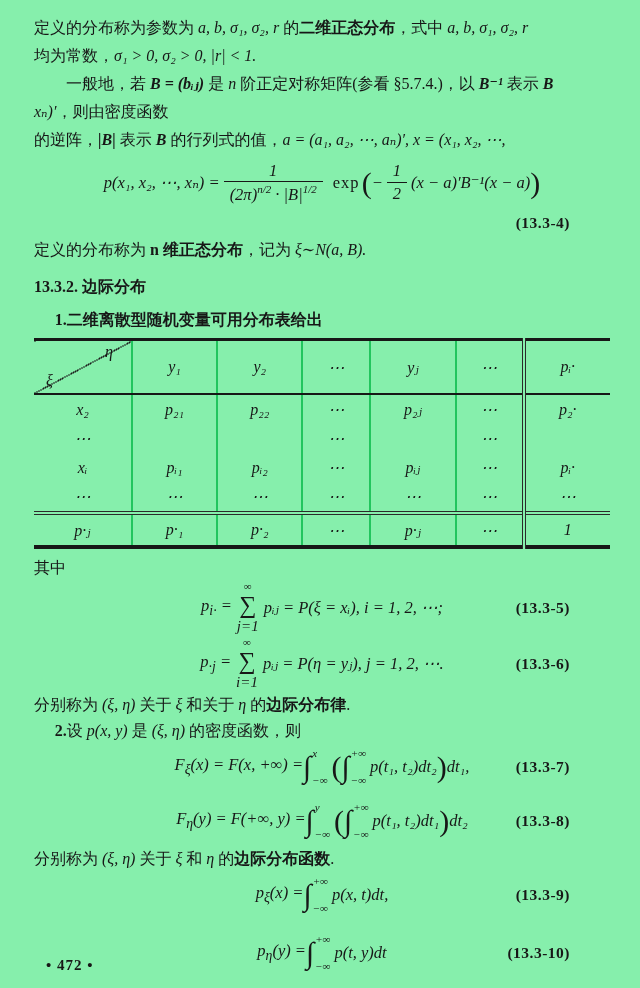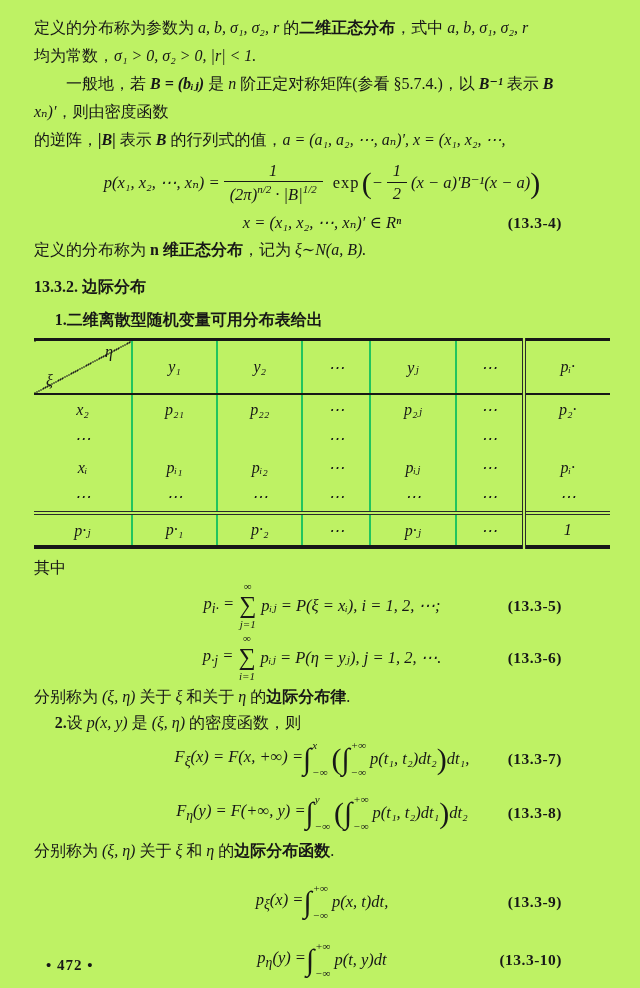--- a/index.html
+++ b/index.html
@@ -1,54 +1,54 @@
 <!DOCTYPE html>
 <html><head>
 <meta charset="utf-8">
 <style>
   html,body { margin:0; padding:0; }
   .page {
     position:relative;
     width:640px; height:988px;
-    background:#bef264;
+    background:#86efac;
     color:#171717;
     font-family:"Liberation Serif","DejaVu Serif",serif;
     font-size:16px;
     overflow:hidden;
   }
   .content { padding:14px 30px 0 34px; }
   .line { line-height:28px; }
   .line2 { line-height:26px; }
   .m  { font-style:italic; }
   .b  { font-weight:bold; }
   .mb { font-style:italic; font-weight:bold; }
   .indent { text-indent:2em; }
   .indent-sm { text-indent:1.3em; }
 
   .section-heading { font-size:16px; font-weight:bold; margin:8px 0 0 0; line-height:30px; }
   .item-line { font-weight:bold; line-height:26px; margin-top:5px; }
 
   
   .eq { position:relative; display:flex; justify-content:center; align-items:center;
         font-style:italic; font-size:16.5px; }
-  .eq-tag { position:absolute; right:48px; font-style:normal; font-weight:bold;
+  .eq-tag { position:absolute; right:40px; font-style:normal; font-weight:bold;
             font-size:15.5px; letter-spacing:0.5px; }
   .frac { display:inline-flex; flex-direction:column; align-items:center;
           vertical-align:middle; margin:0 4px; line-height:1.25; }
   .frac .fnum { padding:0 6px; }
   .frac .fden { border-top:1.6px solid #171717; padding:1px 6px 0 6px; }
   sup.sm { font-size:11px; }
   .expword { font-style:normal; letter-spacing:1px; margin:0 2px 0 6px; }
   .bp { font-size:30px; font-style:normal; font-weight:400; line-height:1;
         vertical-align:middle; }
   .sum { display:inline-flex; flex-direction:column; align-items:center;
          vertical-align:middle; margin:0 5px; line-height:1; }
   .sum .sum-top { font-size:11px; font-style:normal; padding-bottom:1px; }
   .sum .sum-sym { font-size:24px; font-style:normal; line-height:1; }
-  .sum .sum-bot { font-size:11px; padding-top:2px; }
+  .sum .sum-bot { font-size:15px; padding-top:2px; }
   .intwrap { display:inline-flex; align-items:center; }
   .int-sym { font-size:30px; font-style:normal; line-height:40px; }
   .int-lims { display:inline-flex; flex-direction:column; justify-content:space-between;
               height:38px; font-size:11px; line-height:1; margin:0 4px 0 1px; }
 
   
   .dist-table { width:100%; border-collapse:collapse; table-layout:fixed;
                 margin-top:5px; font-style:italic; font-size:16px;
                 border-top:3px solid #171717; border-bottom:4px solid #171717; }
   .dist-table td { text-align:center; padding:0; height:29px; }
@@ -87,21 +87,20 @@
       <span class="bp">(</span>
       <span>− </span>
       <span class="frac">
         <span class="fnum">1</span>
         <span class="fden">2</span>
       </span>
       <span>(x − a)′B⁻¹(x − a)</span>
       <span class="bp">)</span>
     </div>
     <div class="eq" style="min-height:26px;">
-      <span>x = (x₁, x₂, ⋯, xₙ)′ ∈ Rⁿ</span>
       <span class="eq-tag">(13.3-4)</span>
     </div>
 
     <div class="line"><span class="t">定义的分布称为 </span><span class="b">n 维正态分布</span><span class="t">，记为 </span><span class="m">ξ∼N(a, B).</span></div>
 
     <h2 class="section-heading">13.3.2. 边际分布</h2>
 
     <div class="item-line indent-sm"><span>1.</span><span>二维离散型随机变量可用分布表给出</span></div>
 
     <table class="dist-table">
@@ -244,21 +243,21 @@
           </span>
       </span>
       <span> p(t₁, t₂)dt₁</span>
       <span class="bp">)</span>
       <span> dt₂</span>
       <span class="eq-tag">(13.3-8)</span>
     </div>
 
     <div class="line2" style="margin-top:2px;"><span class="t">分别称为 </span><span class="m">(ξ, η)</span><span class="t"> 关于 </span><span class="m">ξ</span><span class="t"> 和 </span><span class="m">η</span><span class="t"> 的</span><span class="b">边际分布函数</span><span class="t">.</span></div>
 
-    <div class="eq" style="min-height:46px;margin-top:15px;">
+    <div class="eq" style="min-height:46px;">
       <span><span>p</span><sub class="sm">ξ</sub><span>(x) = </span></span>
       <span class="intwrap">
         <span class="int-sym">∫</span>
         <span class="int-lims">
             <span>+∞</span>
             <span>−∞</span>
           </span>
       </span>
       <span> p(x, t)dt,</span>
       <span class="eq-tag">(13.3-9)</span>

